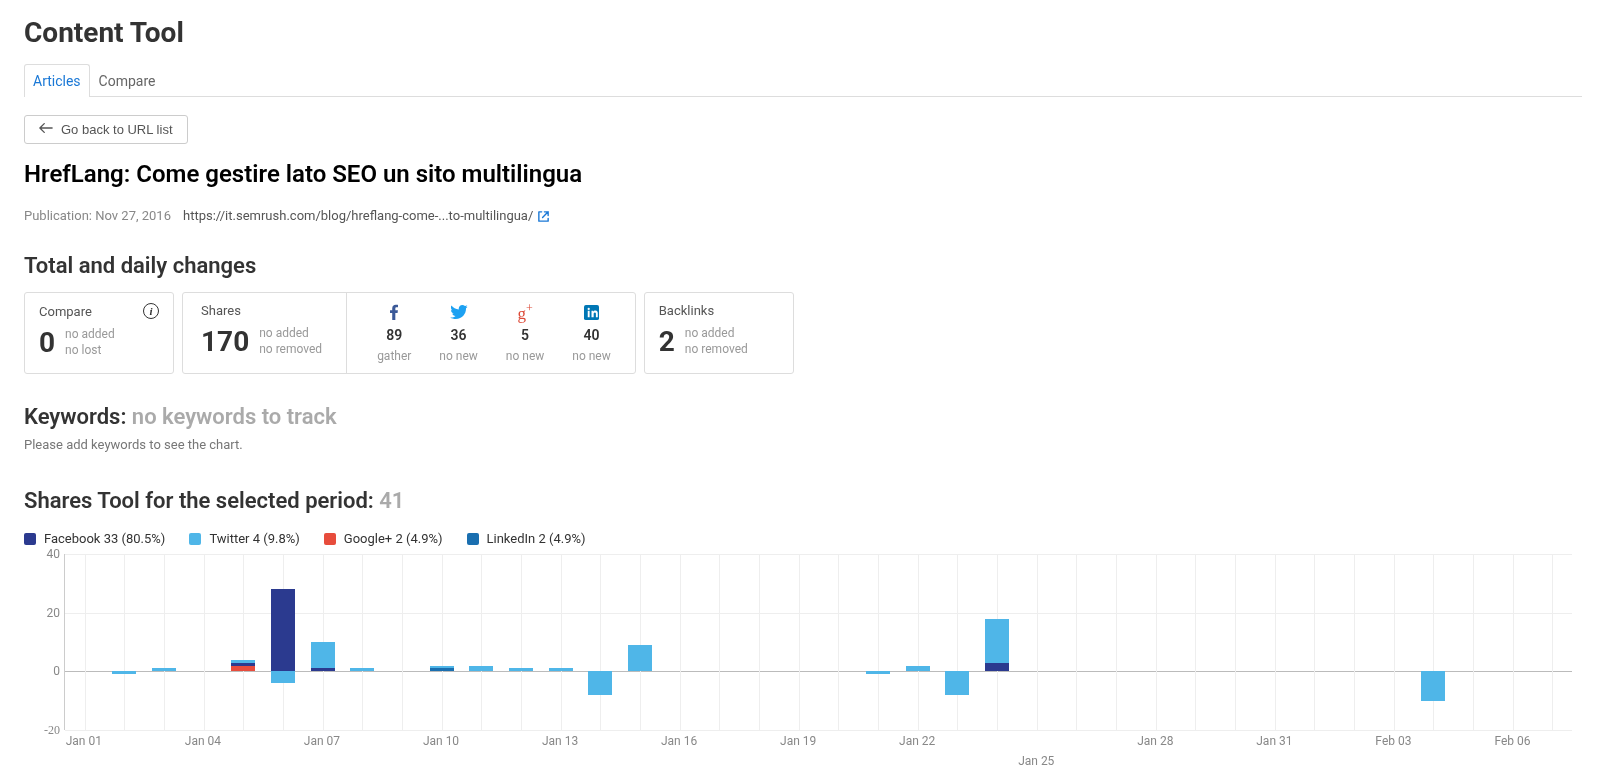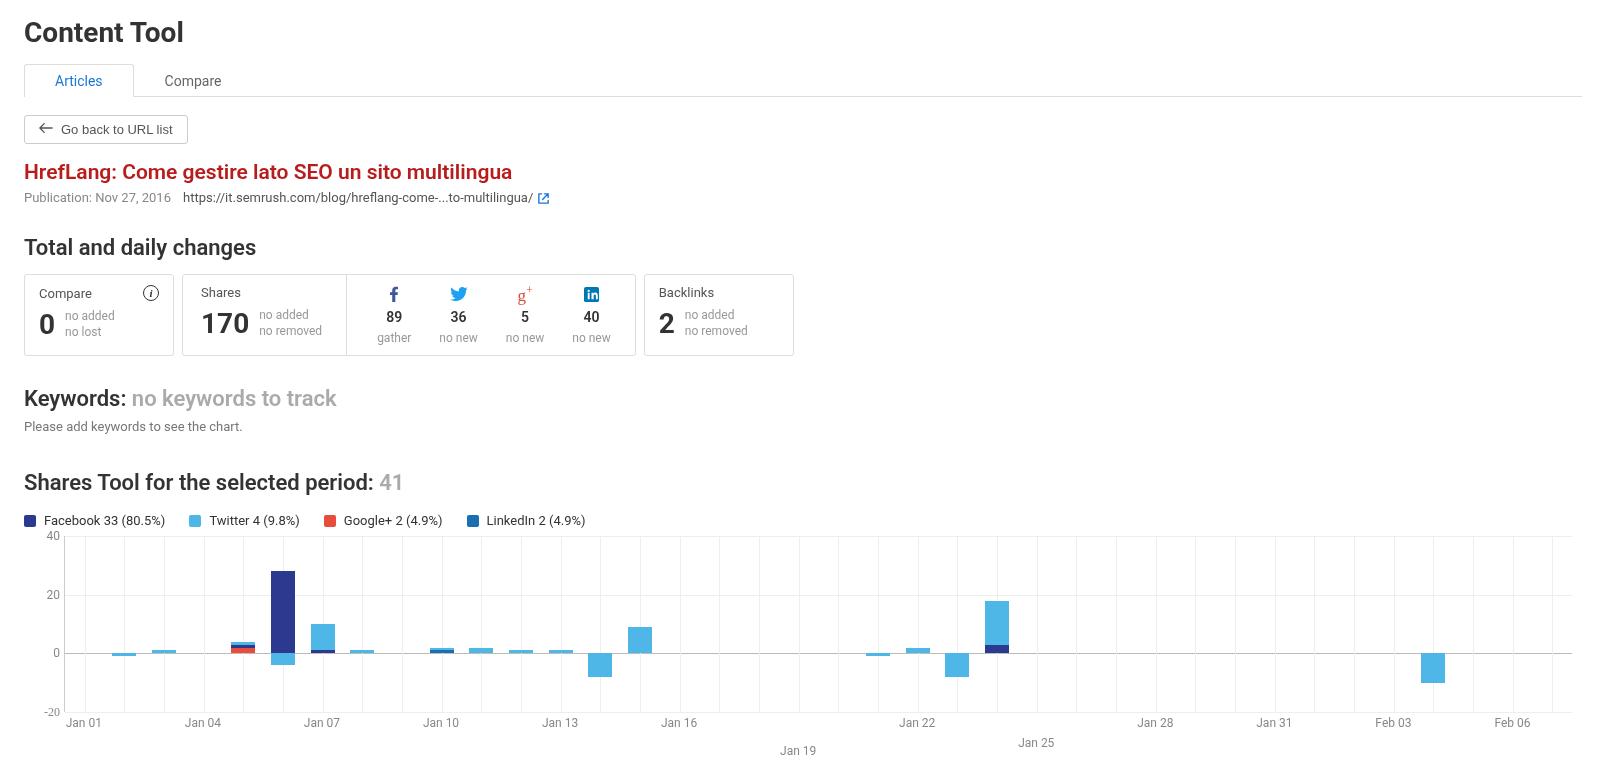--- a/index.html
+++ b/index.html
@@ -16,21 +16,21 @@
     color: #333;
     padding: 16px 0 14px 0;
   }
   .tabs {
     border-bottom: 1px solid #ddd;
     display: flex;
     gap: 0;
     margin-bottom: 18px;
   }
   .tab {
-    padding: 8px 30px;
+    padding: 8px 8px;
     font-size: 14px;
     color: #666;
     cursor: pointer;
     border: 1px solid transparent;
     border-bottom: none;
     position: relative;
     top: 1px;
     border-radius: 3px 3px 0 0;
   }
   .tab.active {
@@ -46,24 +46,24 @@
     border-radius: 3px;
     padding: 6px 14px;
     font-size: 13px;
     color: #555;
     background: #fff;
     cursor: pointer;
     margin-bottom: 16px;
   }
   .go-back svg { width: 14px; height: 12px; }
   .article-title {
-    font-size: 21px;
+    font-size: 24px;
     font-weight: 600;
-    color: #b91c1c;
-    margin-bottom: 6px;
+    color: #000000;
+    margin-bottom: 20px;
   }
   .meta-row {
     font-size: 13px;
     color: #888;
     display: flex;
     align-items: center;
     gap: 12px;
     margin-bottom: 30px;
   }
   .meta-row .url { color: #555; }
@@ -385,21 +385,21 @@
         <div class="bar-seg" style="background: rgb(79, 182, 232); top: 66.6667%; height: 16.6667%;"></div>
       </div>
     </div>
   <div class="x-labels" id="x-labels">
       <div class="x-label" style="left: 1.31579%;">Jan 01</div>
       <div class="x-label" style="left: 9.21053%;">Jan 04</div>
       <div class="x-label" style="left: 17.1053%;">Jan 07</div>
       <div class="x-label" style="left: 25%;">Jan 10</div>
       <div class="x-label" style="left: 32.8947%;">Jan 13</div>
       <div class="x-label" style="left: 40.7895%;">Jan 16</div>
-      <div class="x-label" style="left: 48.6842%; margin-top: 28px;">Jan 19</div>
+      <div class="x-label" style="left: 48.6842%;">Jan 19</div>
       <div class="x-label" style="left: 56.5789%;">Jan 22</div>
       <div class="x-label" style="left: 64.4737%; margin-top: 20px;">Jan 25</div>
       <div class="x-label" style="left: 72.3684%;">Jan 28</div>
       <div class="x-label" style="left: 80.2632%;">Jan 31</div>
       <div class="x-label" style="left: 88.1579%;">Feb 03</div>
       <div class="x-label" style="left: 96.0526%;">Feb 06</div>
     </div>
 </div>
 
 

